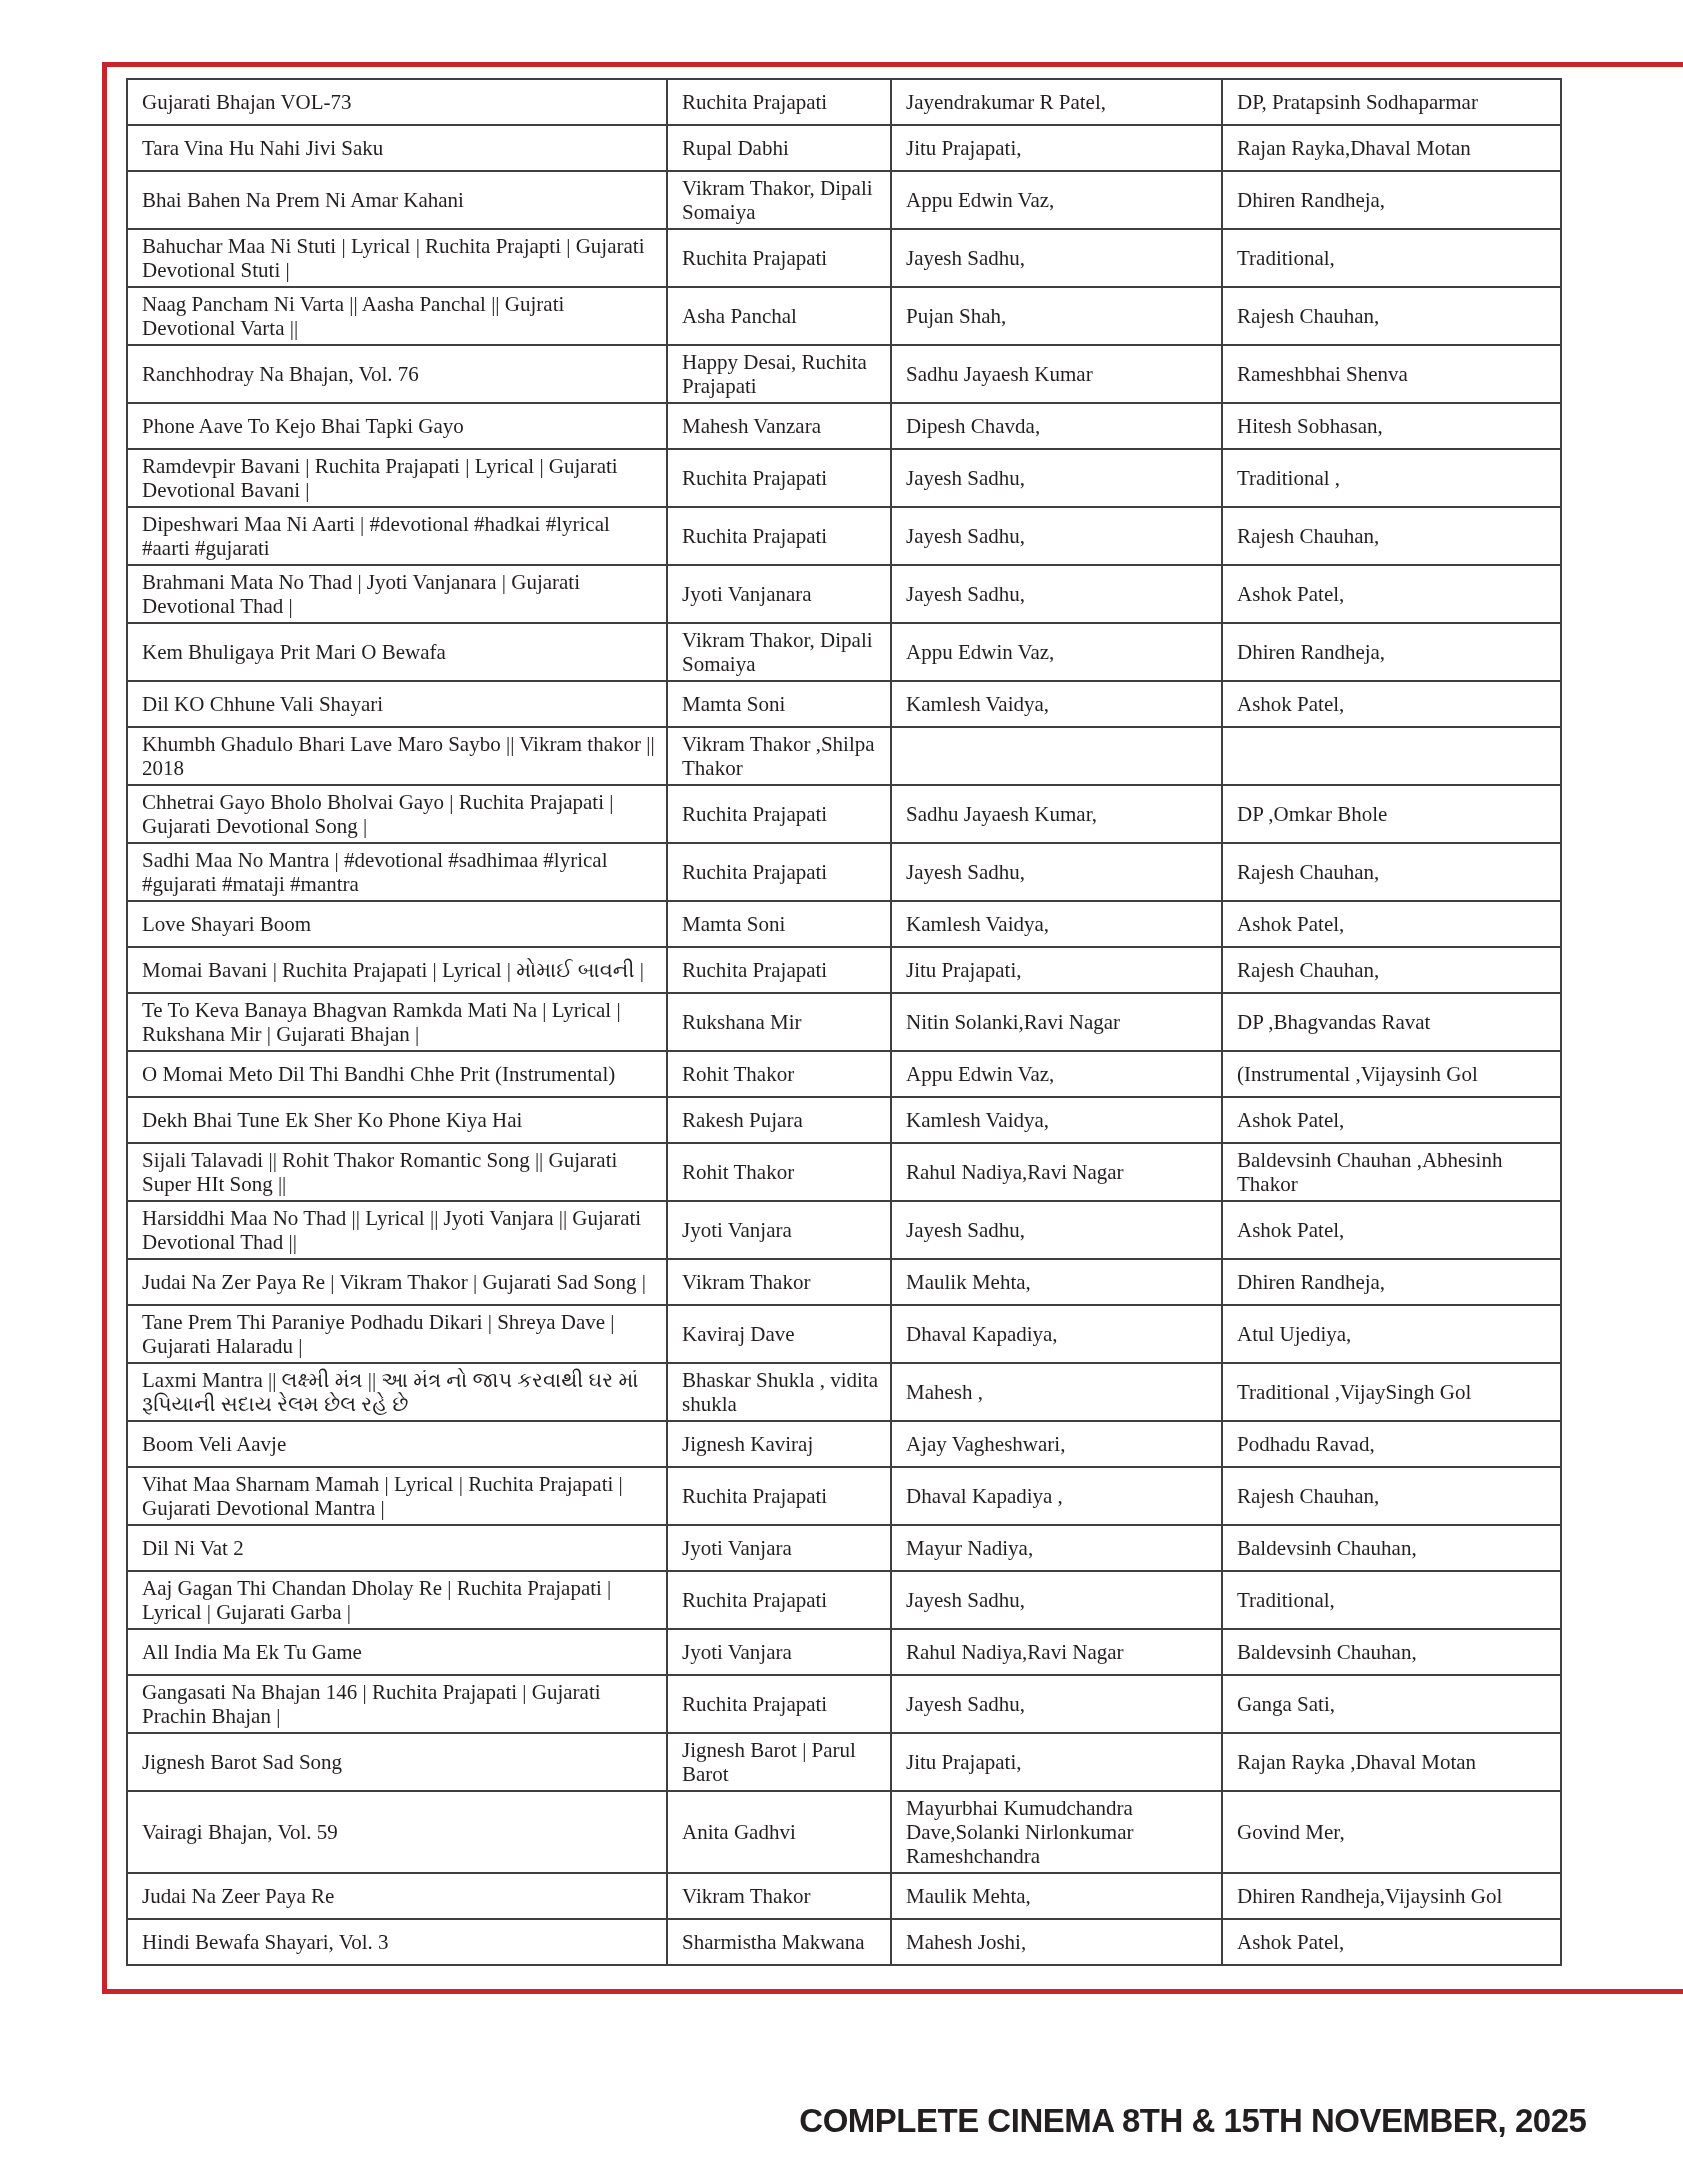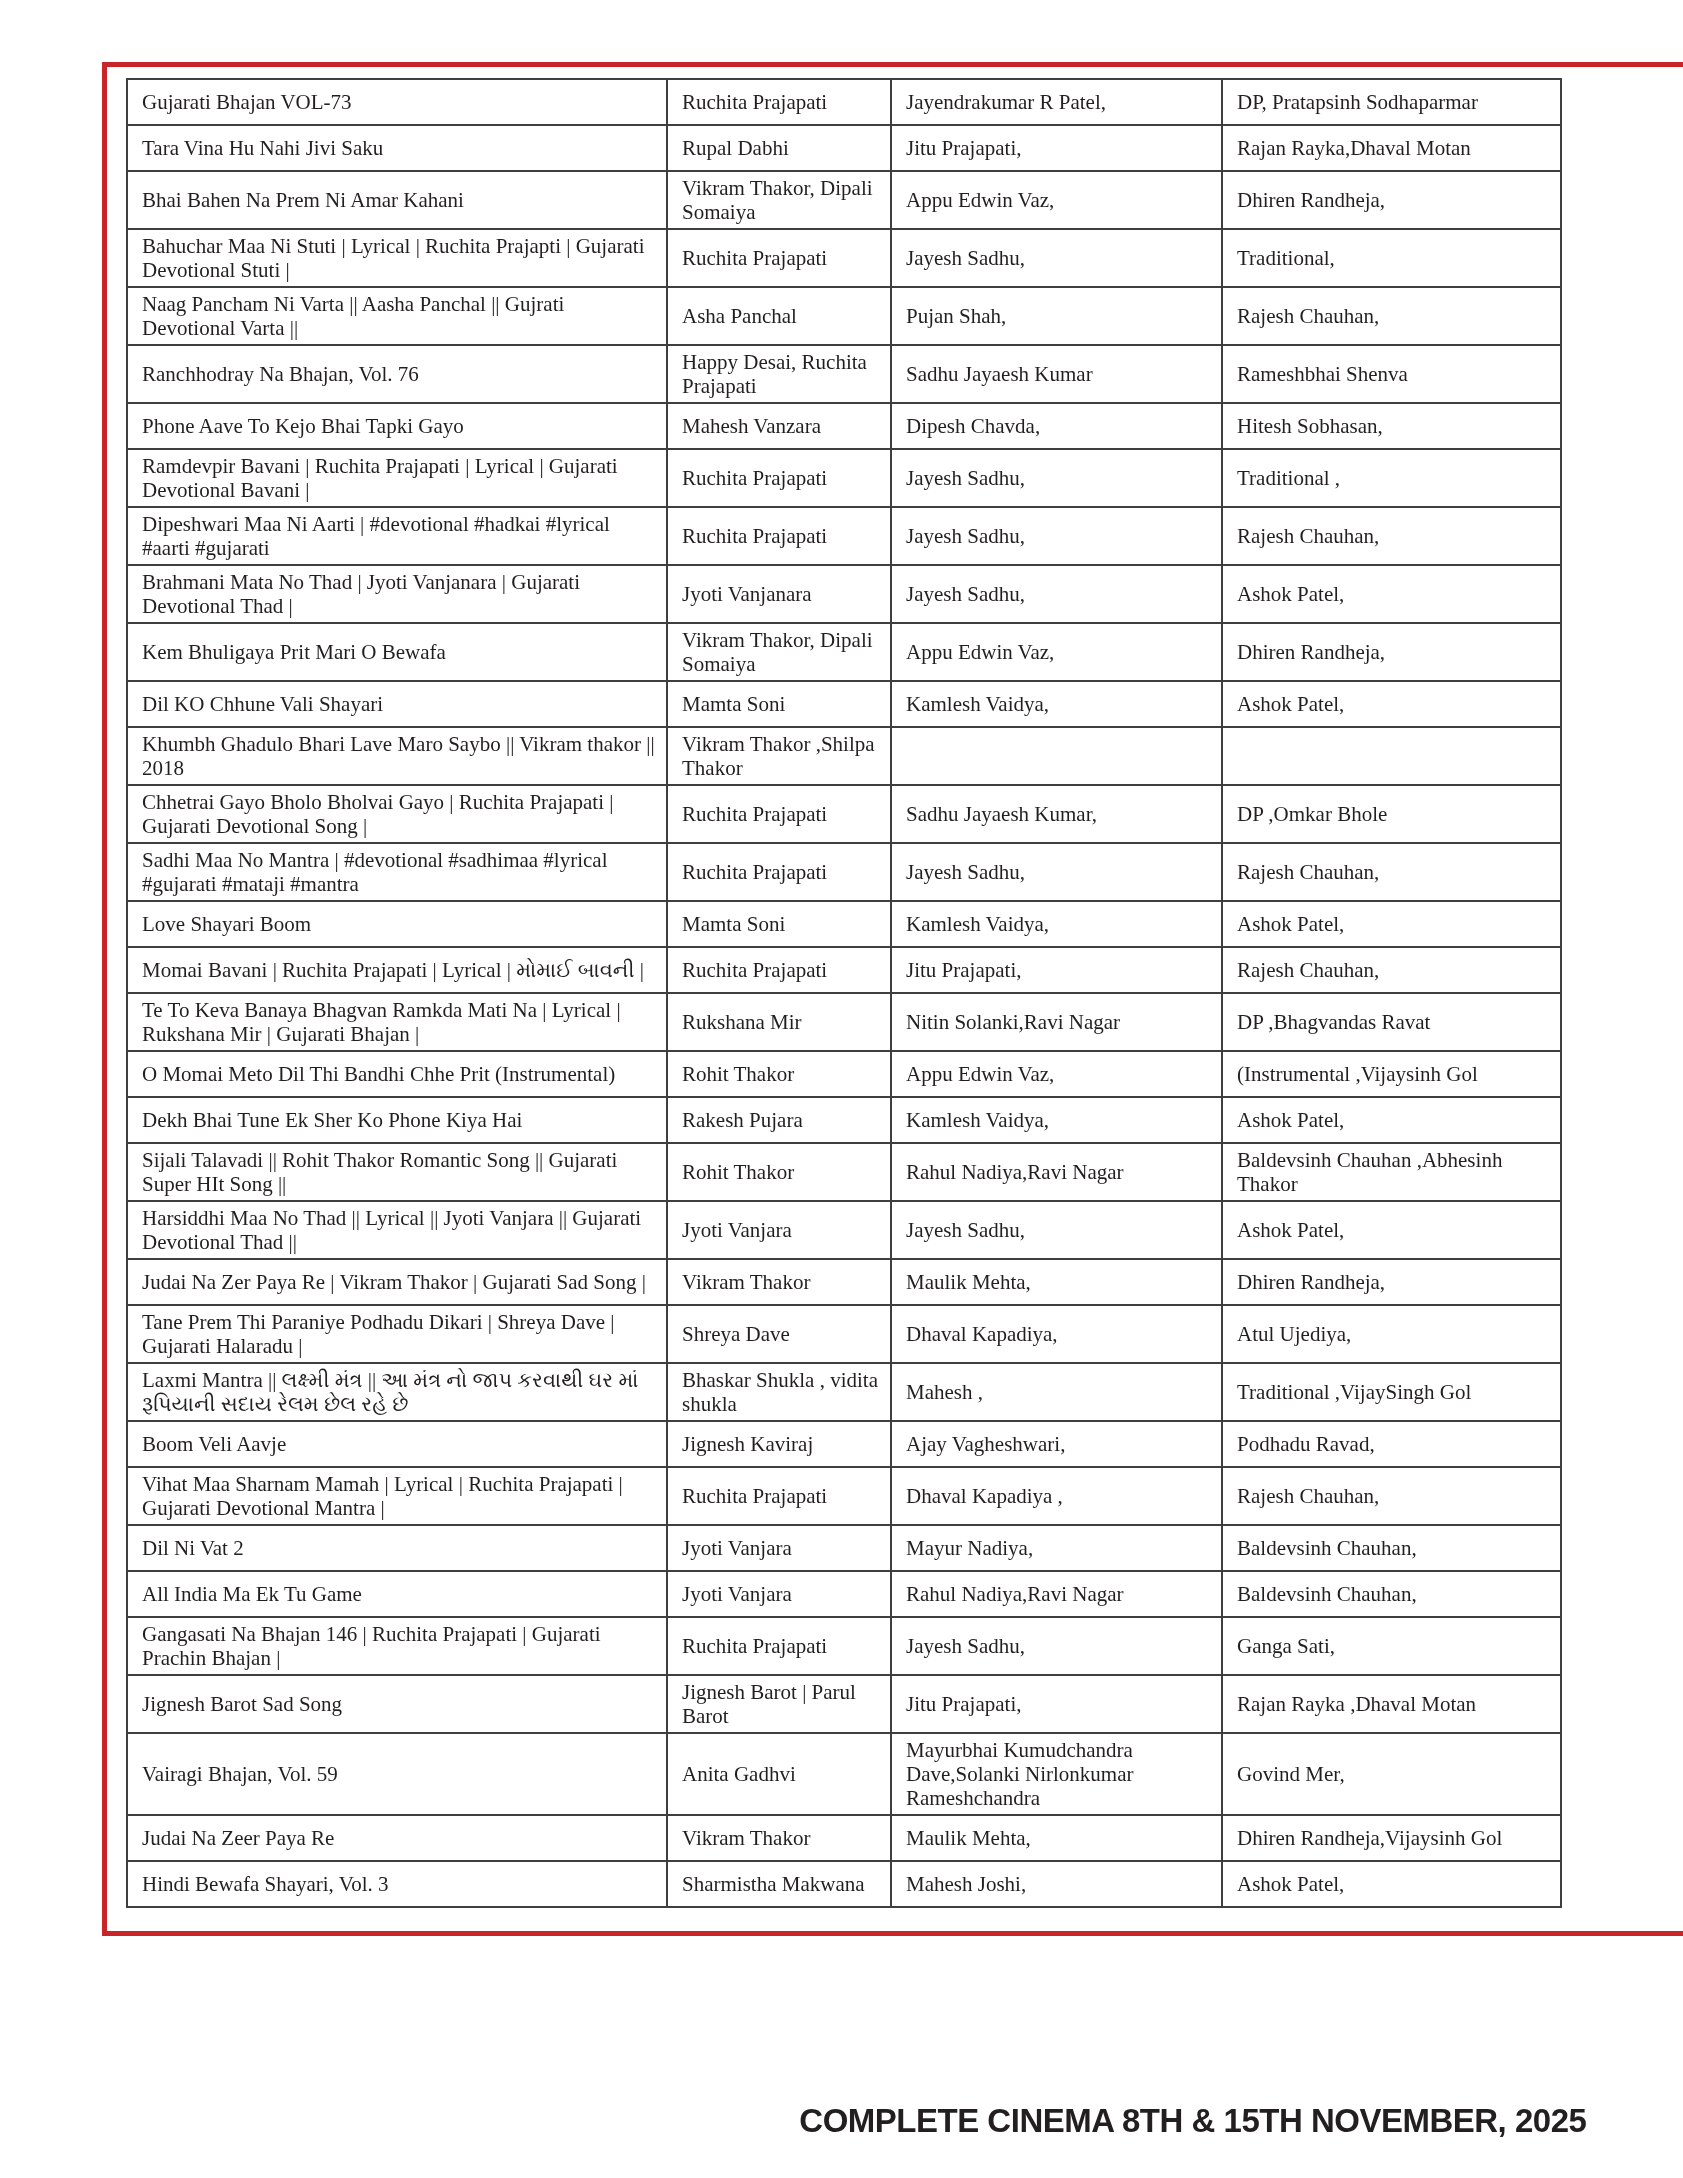--- a/index.html
+++ b/index.html
@@ -222,21 +222,21 @@
 
   <tr>
     <td class="c1">Judai Na Zer Paya Re | Vikram Thakor | Gujarati Sad Song |</td>
     <td class="c2">Vikram Thakor</td>
     <td class="c3">Maulik Mehta,</td>
     <td class="c4">Dhiren Randheja,</td>
   </tr>
 
   <tr>
     <td class="c1">Tane Prem Thi Paraniye Podhadu Dikari | Shreya Dave | Gujarati Halaradu |</td>
-    <td class="c2">Shreya Dave</td>
+    <td class="c2">Kaviraj Dave</td>
     <td class="c3">Dhaval Kapadiya,</td>
     <td class="c4">Atul Ujediya,</td>
   </tr>
 
   <tr>
     <td class="c1">Laxmi Mantra || લક્ષ્મી મંત્ર || આ મંત્ર નો જાપ કરવાથી ઘર માં રૂપિયાની સદાય રેલમ છેલ રહે છે</td>
     <td class="c2">Bhaskar Shukla , vidita shukla</td>
     <td class="c3">Mahesh ,</td>
     <td class="c4">Traditional ,VijaySingh Gol</td>
   </tr>
@@ -255,20 +255,26 @@
     <td class="c4">Rajesh Chauhan,</td>
   </tr>
 
   <tr>
     <td class="c1">Dil Ni Vat 2</td>
     <td class="c2">Jyoti Vanjara</td>
     <td class="c3">Mayur Nadiya,</td>
     <td class="c4">Baldevsinh Chauhan,</td>
   </tr>
 
+  <tr>
+    <td class="c1">Aaj Gagan Thi Chandan Dholay Re | Ruchita Prajapati | Lyrical | Gujarati Garba |</td>
+    <td class="c2">Ruchita Prajapati</td>
+    <td class="c3">Jayesh Sadhu,</td>
+    <td class="c4">Traditional,</td>
+  </tr>
 
   <tr>
     <td class="c1">All India Ma Ek Tu Game</td>
     <td class="c2">Jyoti Vanjara</td>
     <td class="c3">Rahul Nadiya,Ravi Nagar</td>
     <td class="c4">Baldevsinh Chauhan,</td>
   </tr>
 
   <tr>
     <td class="c1">Gangasati Na Bhajan 146 | Ruchita Prajapati | Gujarati Prachin Bhajan |</td>

